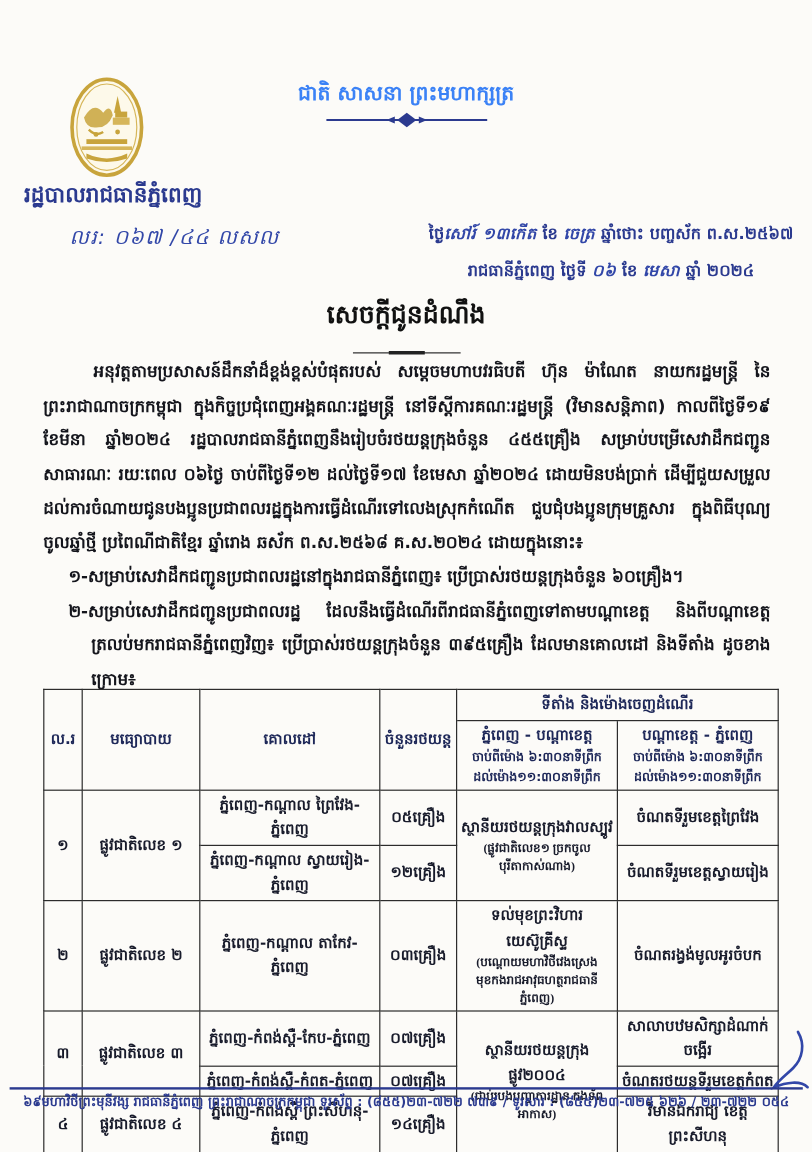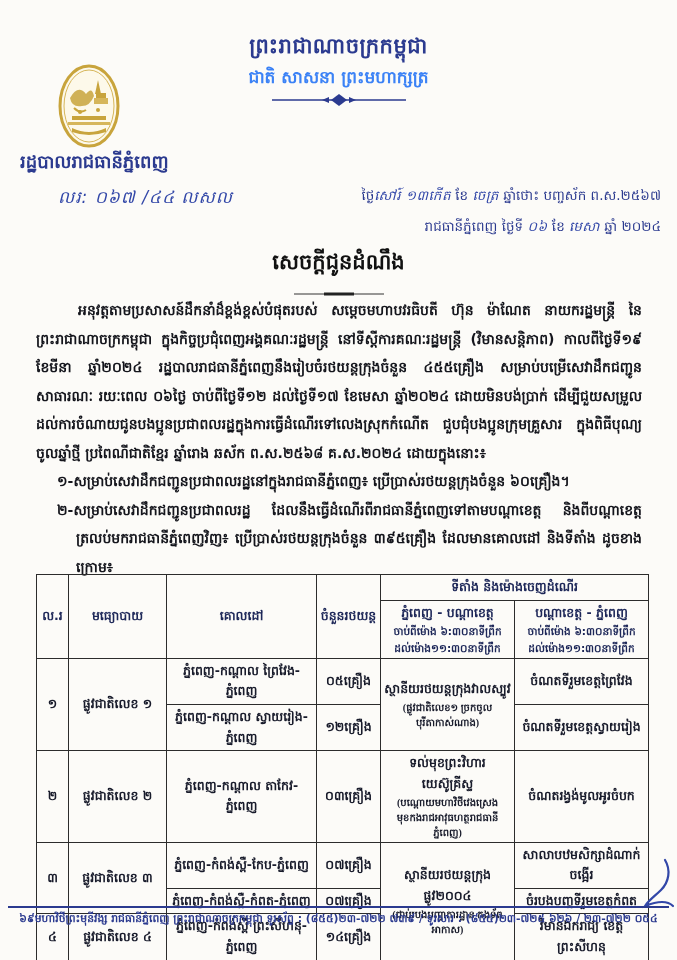--- a/index.html
+++ b/index.html
@@ -12,22 +12,22 @@
   
   .motto1 { position:absolute; top:32px; left:0; width:100%; text-align:center;
             font-size:21px; font-weight:700; color:#2b3a8f; letter-spacing:.5px; }
   .motto2 { position:absolute; top:66px; left:0; width:100%; text-align:center;
             font-size:17px; font-weight:700; color:#3b82f6; }
   .motto-divider { position:absolute; top:92px; left:0; width:100%; text-align:center; }
   .emblem { position:absolute; left:58px; top:64px; }
   .org-name { position:absolute; left:20px; top:150px; font-size:18px; font-weight:700; color:#2b3a8f;text-align:right; }
   .ref-hw { position:absolute; left:32px; top:186px; font-size:17px; color:#3247a8;
             font-style:italic; letter-spacing:1px;margin-left:26px; }
-  .date-block { position:absolute; right:16px; top:180px; text-align:right;
-                color:#2b3a8f; font-size:13.5px; line-height:31px; font-weight:400; }
+  .date-block { position:absolute; right:16px; top:180px; text-align:center;
+                color:#2b3a8f; font-size:13.5px; line-height:31px; font-weight:700; }
   .hw { font-style:italic; color:#3247a8; letter-spacing:.5px; }
   
   .doc-title { position:absolute; top:248px; left:0; width:100%; text-align:center;
                font-size:21px; font-weight:800; color:#111; }
   .title-divider { position:absolute; top:283px; left:0; width:100%; text-align:center; }
   
   .body-text { position:absolute; left:36px; top:296px; width:606px;
                font-size:14px; line-height:28.5px; font-weight:600; color:#14151c;
                text-align:justify; }
   .body-text p { margin:0; }
@@ -54,21 +54,20 @@
                   font-size:10.8px; font-weight:600; color:#2b3a8f; }
   .footer-line2 { position:absolute; top:958px; left:0; width:100%; text-align:left;
                   font-size:12.5px; font-weight:600; color:#2b3a8f; }
   .pen-flourish { position:absolute; right:2px; top:856px; }
 </style>
 </head>
 <body>
 
 <div class="page">
 
-  <div class="motto1">ព្រះរាជាណាចក្រកម្ពុជា</div>
   <div class="motto2">ជាតិ សាសនា ព្រះមហាក្សត្រ</div>
   <div class="motto-divider">
     <svg width="150" height="14" viewBox="0 0 150 14">
       <line x1="8" y1="7" x2="142" y2="7" stroke="#2b3a8f" stroke-width="1.6"></line>
       <path d="M75 1 L83 7 L75 13 L67 7 Z" fill="#2b3a8f"></path>
       <path d="M58 7 l7 -3 l0 6 Z" fill="#2b3a8f"></path>
       <path d="M92 7 l-7 -3 l0 6 Z" fill="#2b3a8f"></path>
     </svg>
   </div>
 
@@ -174,21 +173,21 @@
       <td>០៧គ្រឿង</td>
       <td rowspan="3">
         <span>ស្ថានីយរថយន្តក្រុង ផ្លូវ២០០៤</span>
         <span class="cell-note">(ជាប់របងបញ្ជាការដ្ឋាន កងទ័ពអាកាស)</span>
       </td>
       <td>សាលាបឋមសិក្សាដំណាក់ចង្អើរ</td>
     </tr>
     <tr>
       <td>ភ្នំពេញ-កំពង់ស្ពឺ-កំពត-ភ្នំពេញ</td>
       <td>០៧គ្រឿង</td>
-      <td>ចំរបងបញ្តទីរួមខេត្តកំពត</td>
+      <td>ចំណតរថយន្តទីរួមខេត្តកំពត</td>
     </tr>
     <tr>
       <td>៤</td>
       <td>ផ្លូវជាតិលេខ ៤</td>
       <td>ភ្នំពេញ-កំពង់ស្ពឺ ព្រះសីហនុ-ភ្នំពេញ</td>
       <td>១៤គ្រឿង</td>
       <td>វិមានឯករាជ្យ ខេត្តព្រះសីហនុ</td>
     </tr>
   </tbody>
     </table>

